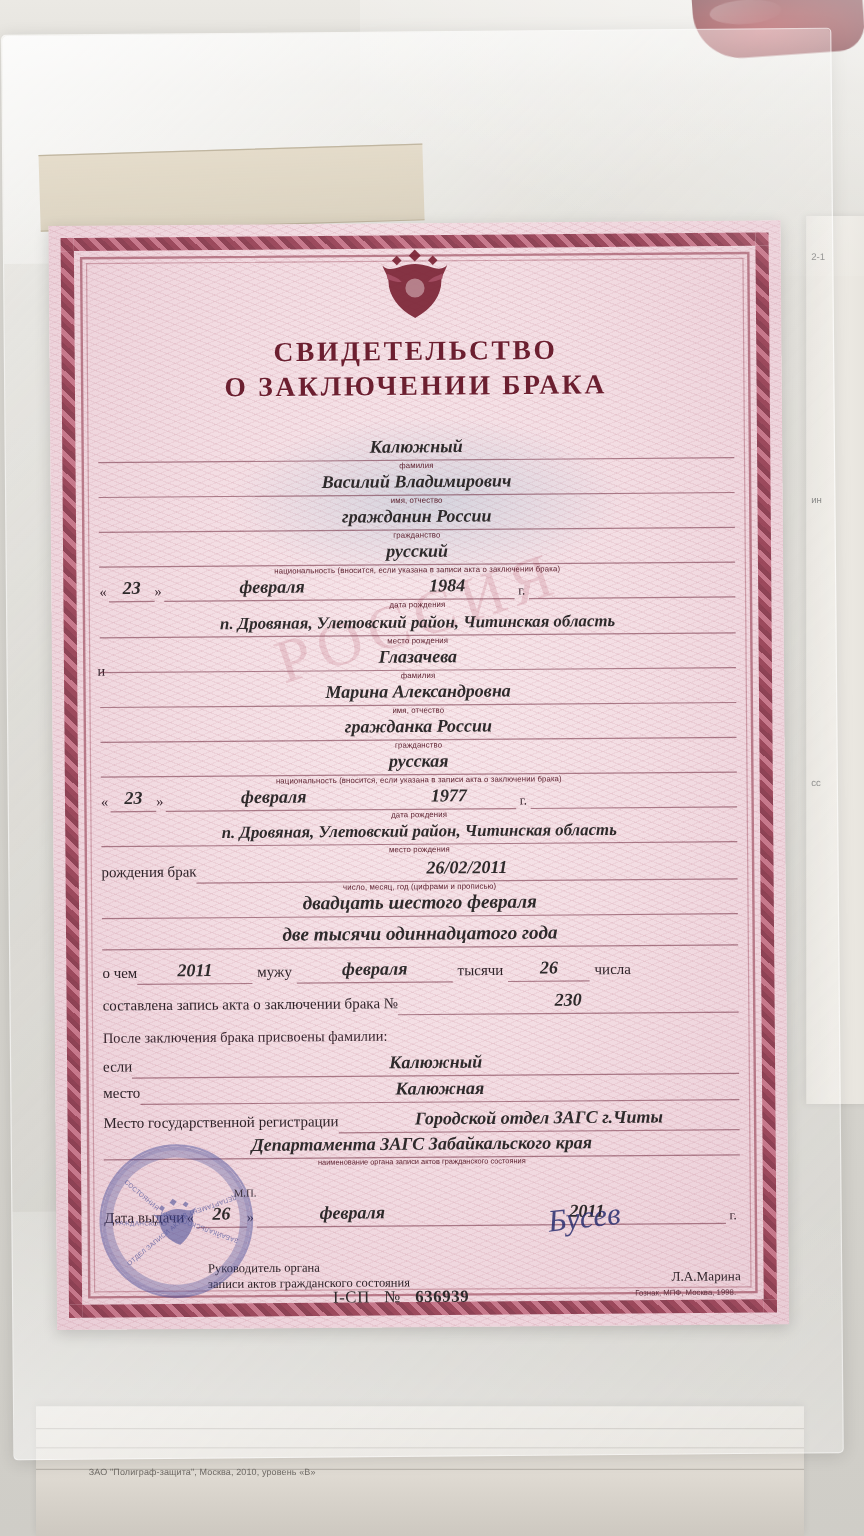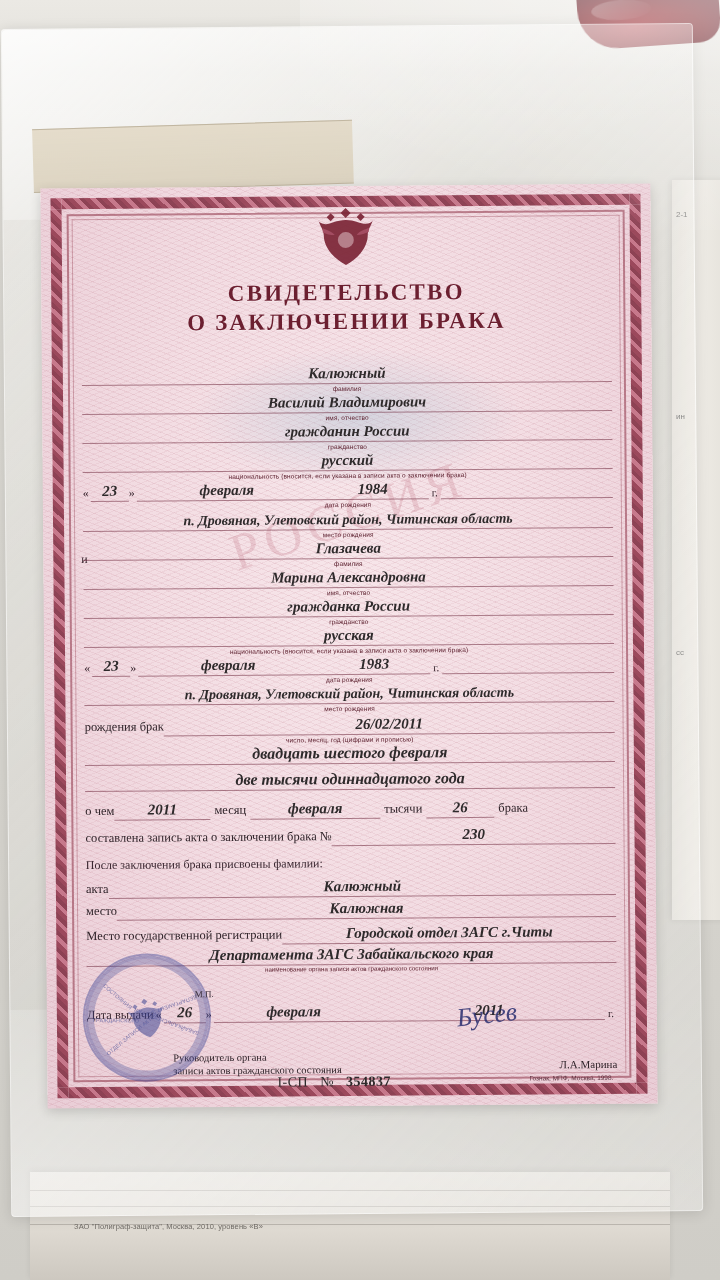--- a/index.html
+++ b/index.html
@@ -499,21 +499,21 @@
         <div class="daterow">
           <span class="q">«</span>
           <div class="seg" style="width:38px">
               <div class="v">23</div>
             </div>
           <span class="q">»</span>
           <div class="seg" style="width:180px">
               <div class="v">февраля</div>
             </div>
           <div class="seg" style="width:112px">
-              <div class="v">1983</div>
+              <div class="v">1977</div>
             </div>
           <span class="unit">г.</span>
           <div class="seg" style="flex:1"></div>
         </div>
         <div class="caption">дата рождения</div>
       </div>
 
       <div class="row">
         <div class="line">
             <div class="fill" style="font-size:14px">п. Дровяная, Улетовский район, Читинская область</div>
@@ -541,48 +541,48 @@
             <div class="fill" style="font-size:16px">две тысячи одиннадцатого года</div>
           </div>
       </div>
 
       <div class="row" style="margin-top:8px">
         <div class="mix">
           <span class="t">о чем</span>
           <div class="grow" style="flex:0 0 96px">
               <div class="v">2011</div>
             </div>
-          <span class="t" style="padding:0 4px 2px 4px">месяц</span>
+          <span class="t" style="padding:0 4px 2px 4px">мужу</span>
           <div class="grow" style="flex:0 0 130px">
               <div class="v">февраля</div>
             </div>
           <span class="t" style="padding:0 4px 2px 4px">тысячи</span>
           <div class="grow" style="flex:0 0 68px">
               <div class="v">26</div>
             </div>
-          <span class="t" style="padding:0 0 2px 4px">брака</span>
+          <span class="t" style="padding:0 0 2px 4px">числа</span>
         </div>
       </div>
 
       <div class="row" style="margin-top:6px">
         <div class="mix">
           <span class="t">составлена запись акта о заключении брака №</span>
           <div class="grow">
               <div class="v">230</div>
             </div>
         </div>
       </div>
 
       <div class="row" style="margin-top:10px">
         <div class="lbl">После заключения брака присвоены фамилии:</div>
       </div>
 
       <div class="row">
         <div class="mix">
-          <span class="t">акта</span>
+          <span class="t">если</span>
           <div class="grow">
               <div class="v">Калюжный</div>
             </div>
         </div>
       </div>
 
       <div class="row">
         <div class="mix">
           <span class="t">место</span>
           <div class="grow">
@@ -653,20 +653,20 @@
         </g>
       </svg>
     </div>
     <div class="mp">М.П.</div>
 
     <div class="sig">Бусев</div>
 
     <div class="footer-row">
       <span>I-СП</span>
       <span style="padding:0 8px">№</span>
-      <span class="footer-num">354837</span>
+      <span class="footer-num">636939</span>
     </div>
 
     <div class="printer-mark">Гознак, МПФ, Москва, 1998.</div>
   </div>
 
   <div class="glare"></div>
 </div>
 
 </body></html>

